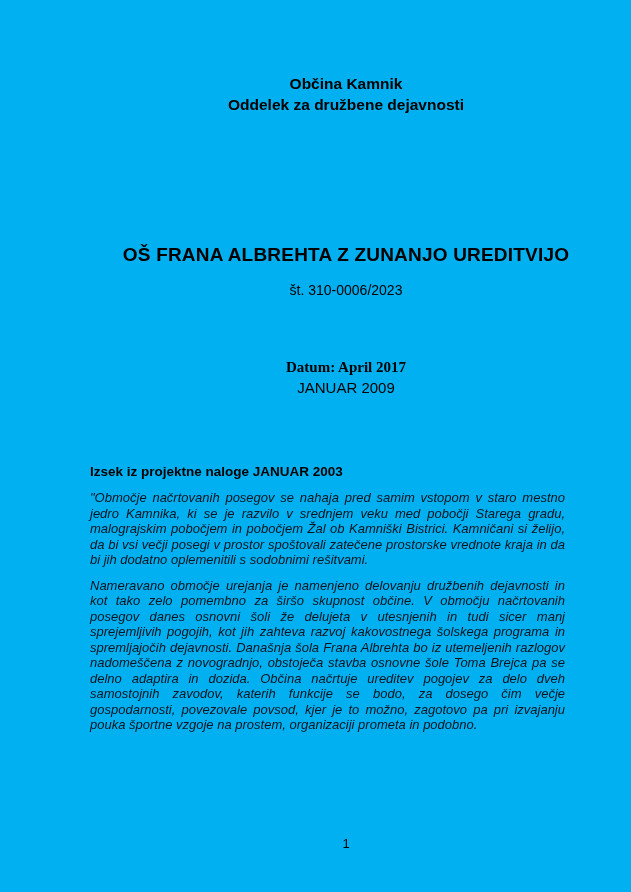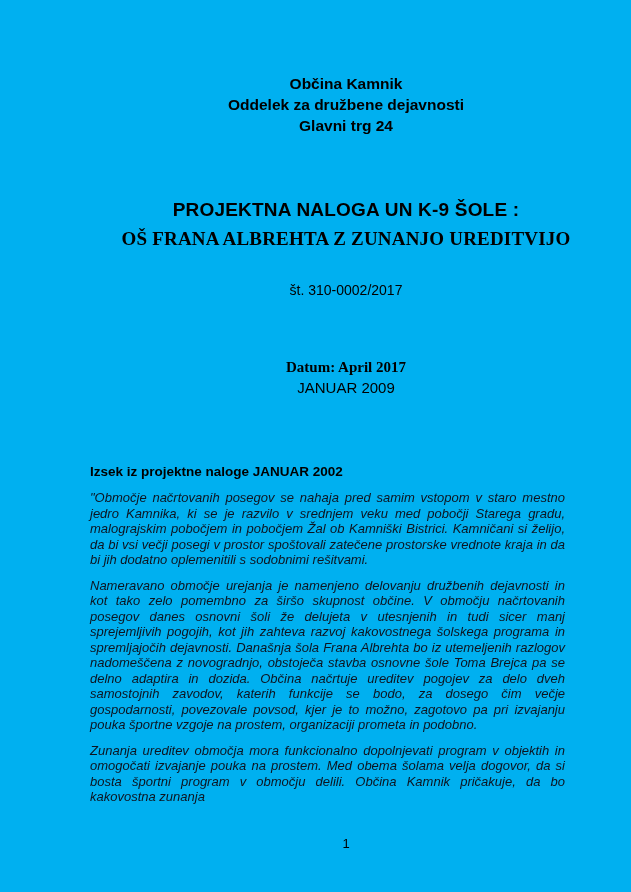--- a/index.html
+++ b/index.html
@@ -26,21 +26,21 @@
     font-size: 15.5px;
     line-height: 21px;
   }
   .doc-title {
     font-weight: bold;
     font-size: 19px;
     line-height: 22px;
     letter-spacing: 0.2px;
   }
   .title-line1 { top: 199px; }
-  .title-line2 { top: 228px; font-family: Liberation Serif, serif; }
+  .title-line2 { top: 244px; }
   .ref-number {
     top: 282px;
     font-size: 14px;
     line-height: 17px;
   }
   .date-block {
     top: 357px;
     font-size: 15px;
     line-height: 20.5px;
   }
@@ -81,38 +81,35 @@
   }
 </style>
 </head>
 <body>
 
 <div class="page">
 
   <div class="abs centered header-block">
     <div>Občina Kamnik</div>
     <div>Oddelek za družbene dejavnosti</div>
-    <div>Glavni trg 24</div>
   </div>
 
-  <div class="abs centered doc-title title-line1">PROJEKTNA NALOGA UN K-9 ŠOLE :</div>
 
   <div class="abs centered doc-title title-line2">OŠ FRANA ALBREHTA Z ZUNANJO UREDITVIJO</div>
 
-  <div class="abs centered ref-number">št. 310-0002/2017</div>
+  <div class="abs centered ref-number">št. 310-0006/2023</div>
 
   <div class="abs centered date-block">
     <div class="date-line">Datum: April 2017</div>
     <div>JANUAR 2009</div>
   </div>
 
 
-  <div class="abs section-subheading">Izsek iz projektne naloge JANUAR 2002</div>
+  <div class="abs section-subheading">Izsek iz projektne naloge JANUAR 2003</div>
 
   <div class="abs body-text">
     <p>"Območje načrtovanih posegov se nahaja pred samim vstopom v staro mestno jedro Kamnika,  ki se je razvilo v srednjem veku med pobočji Starega gradu, malograjskim pobočjem in pobočjem Žal ob Kamniški Bistrici. Kamničani si želijo, da bi vsi večji posegi v prostor spoštovali zatečene prostorske vrednote kraja in da bi jih dodatno oplemenitili s sodobnimi rešitvami.</p>
     <p>Nameravano območje urejanja je namenjeno delovanju družbenih dejavnosti in kot tako zelo pomembno za širšo skupnost občine. V območju načrtovanih posegov danes osnovni šoli že delujeta v utesnjenih in tudi sicer manj sprejemljivih pogojih, kot jih zahteva razvoj kakovostnega šolskega programa in spremljajočih dejavnosti. Današnja šola Frana Albrehta bo iz utemeljenih razlogov nadomeščena z novogradnjo, obstoječa stavba osnovne šole Toma Brejca pa se delno adaptira in dozida. Občina načrtuje ureditev pogojev za delo dveh samostojnih zavodov, katerih funkcije se bodo, za dosego čim večje gospodarnosti, povezovale povsod, kjer je to možno, zagotovo pa pri izvajanju pouka športne vzgoje na prostem, organizaciji prometa in podobno.</p>
-    <p>Zunanja ureditev območja mora funkcionalno dopolnjevati program v objektih in omogočati izvajanje pouka na prostem. Med obema šolama velja dogovor, da si bosta športni program v območju delili. Občina Kamnik pričakuje, da bo kakovostna zunanja</p>
   </div>
 
   <div class="abs centered page-number">1</div>
 
 </div>
 
 </body></html>

